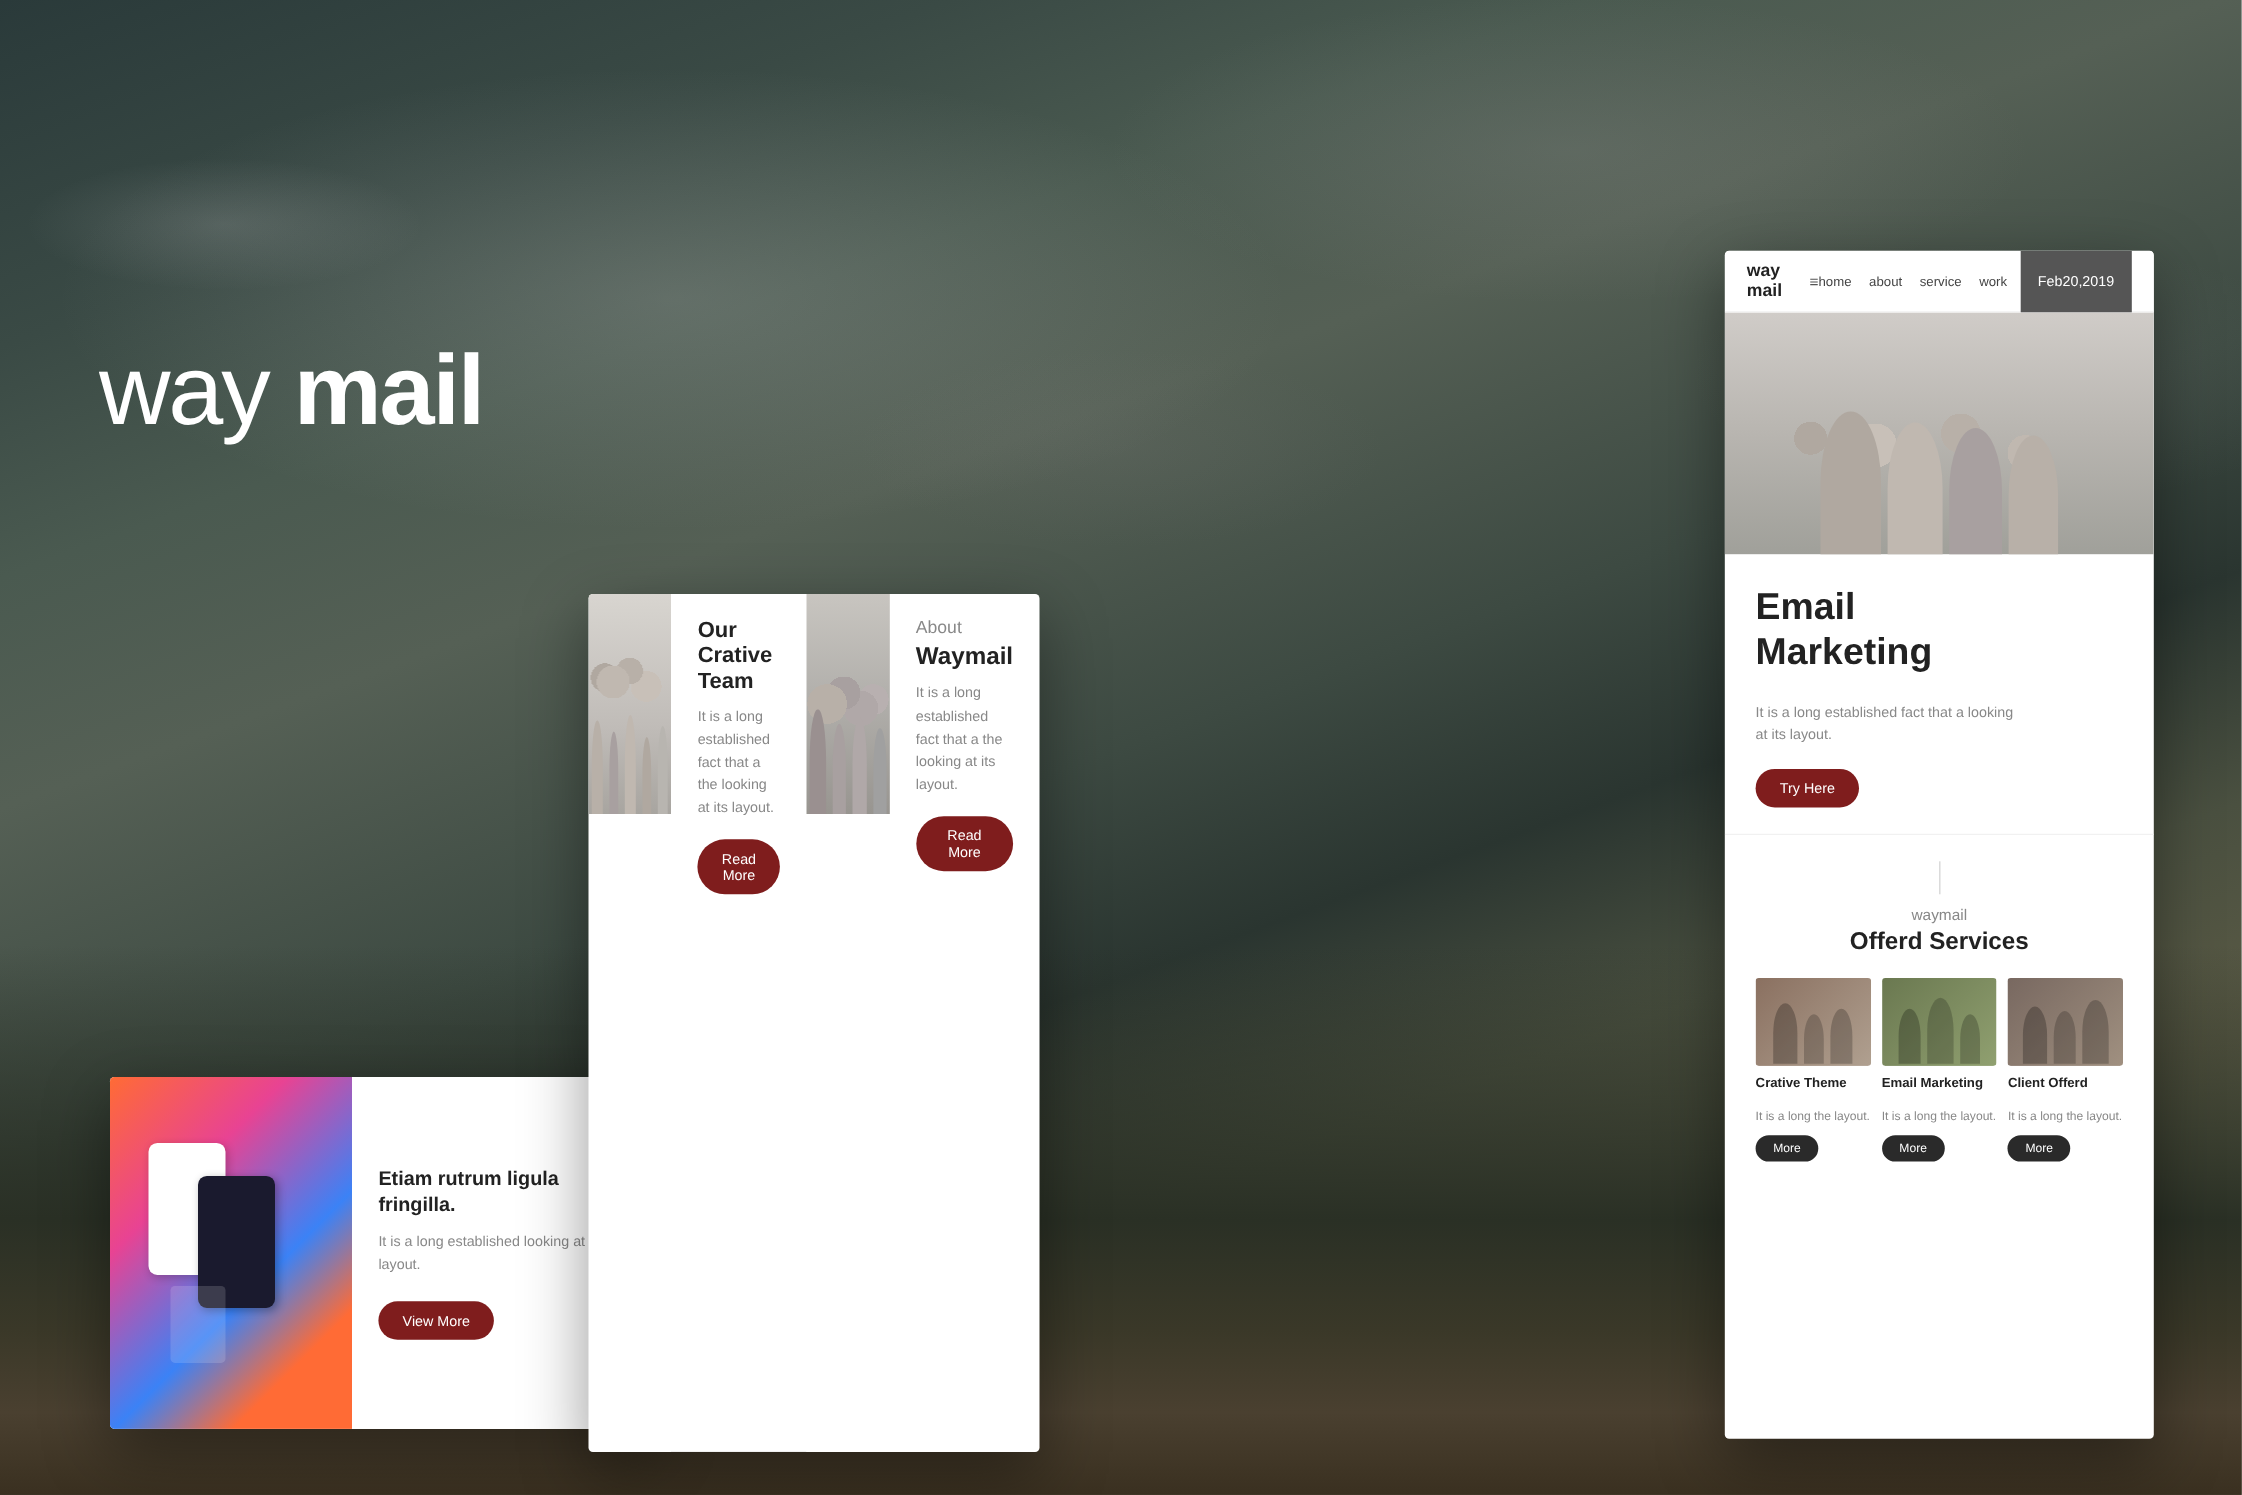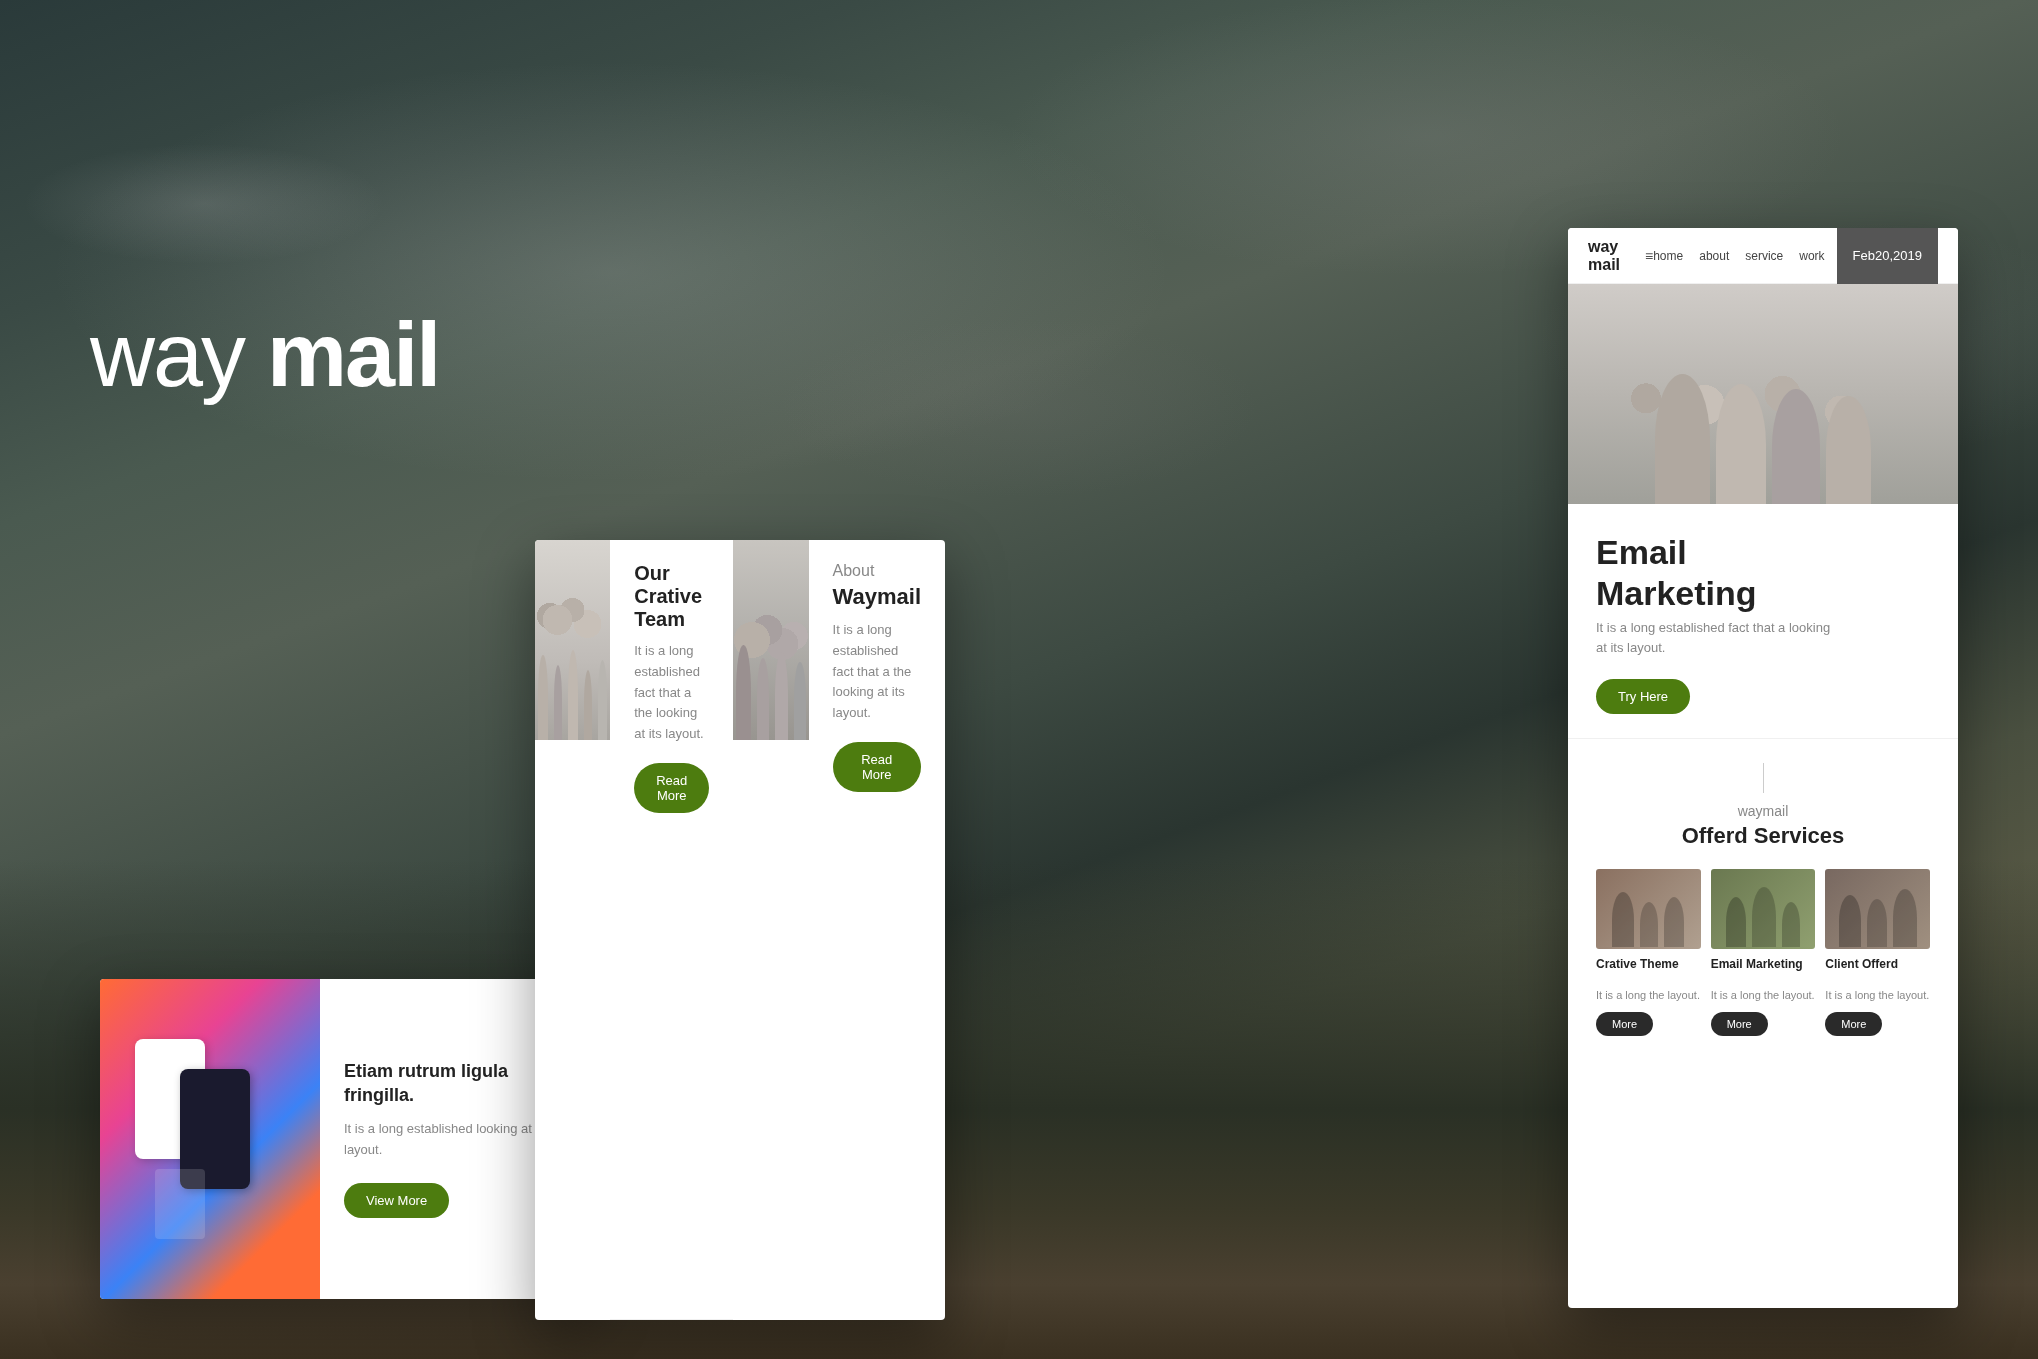--- a/index.html
+++ b/index.html
@@ -158,21 +158,21 @@
       line-height: 1.3;
     }
     .card-1-text p {
       font-size: 13px;
       color: #888;
       line-height: 1.6;
       margin-bottom: 22px;
     }
     .btn-dark {
       display: inline-block;
-      background: #4d7c0f;
+      background: #7f1d1d;
       color: white;
       padding: 10px 22px;
       border-radius: 30px;
       font-size: 13px;
       cursor: pointer;
       border: none;
     }
 
     
     .card-2 {
@@ -299,21 +299,21 @@
 
     .card-3-main {
       padding: 28px 28px 24px 28px;
       border-bottom: 1px solid #f0f0f0;
     }
     .card-3-main h2 {
       font-size: 34px;
       font-weight: 700;
       color: #222;
       line-height: 1.2;
-      margin-bottom: 4px;
+      margin-bottom: 24px;
     }
     .card-3-main p {
       font-size: 13px;
       color: #888;
       line-height: 1.6;
       margin-bottom: 20px;
       max-width: 240px;
     }
 
     

